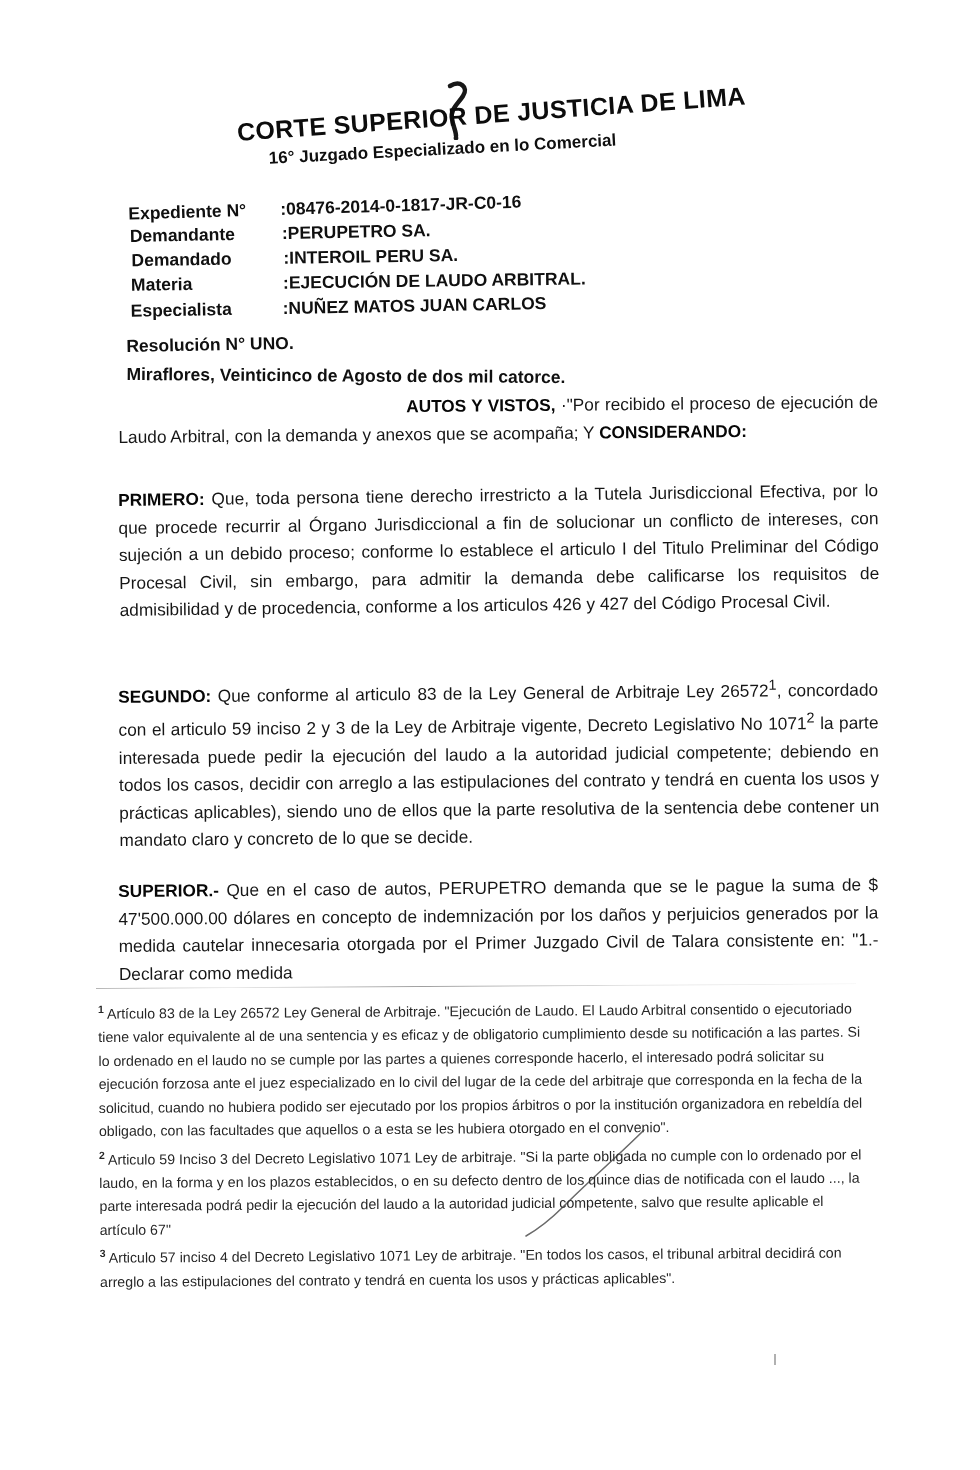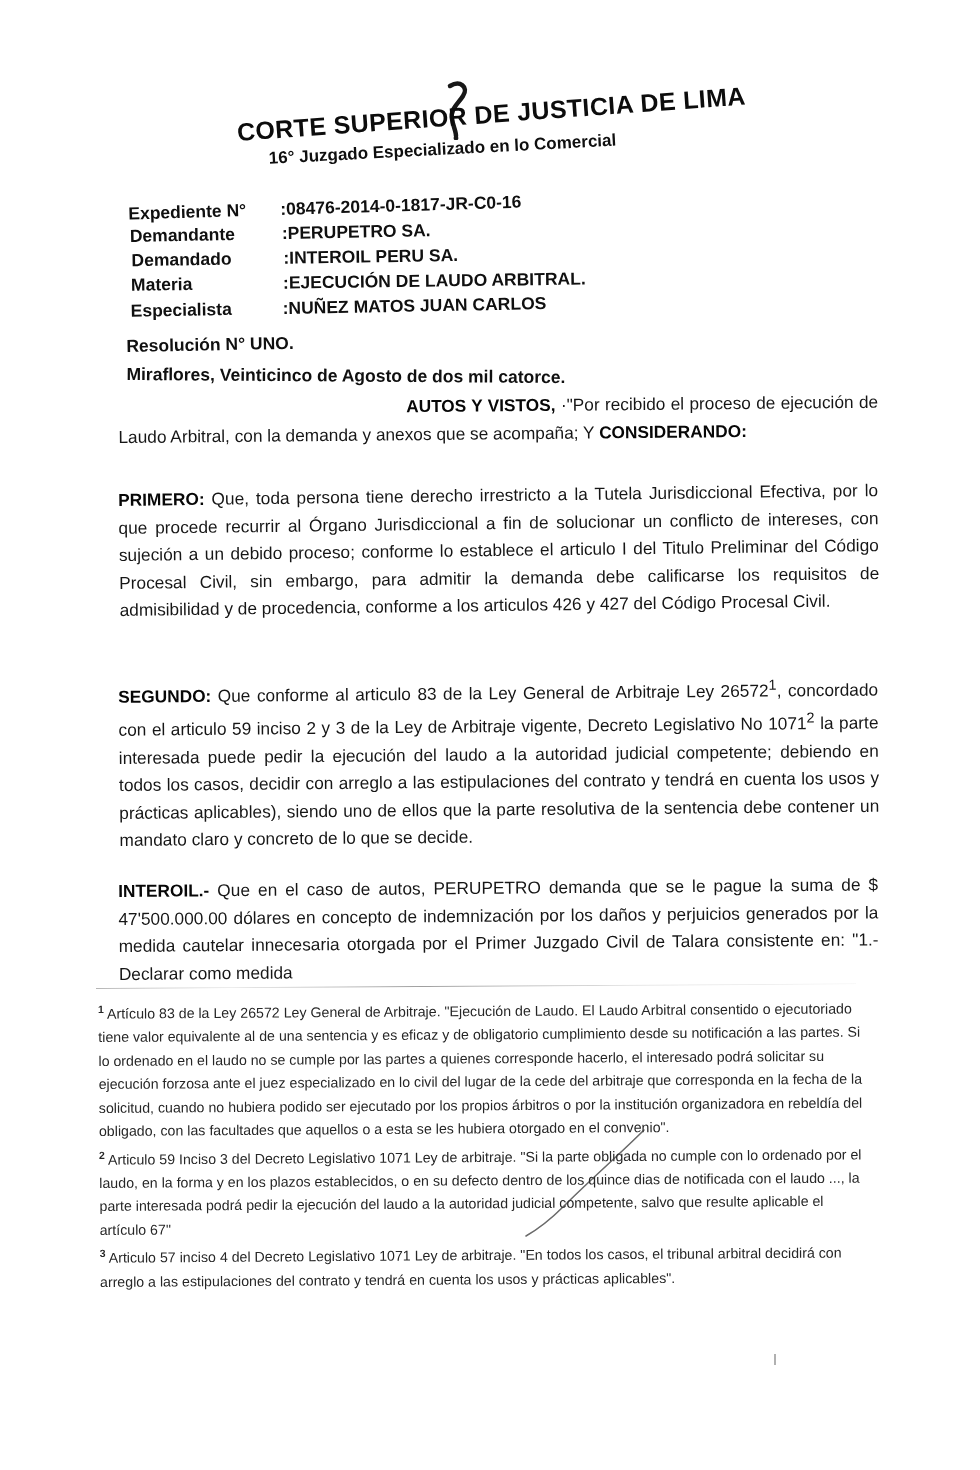--- a/index.html
+++ b/index.html
@@ -241,21 +241,21 @@
 
     <div class="body-block primero">
       <b>PRIMERO:</b><span> Que, toda persona tiene derecho irrestricto a la Tutela Jurisdiccional Efectiva, por lo que procede recurrir al Órgano Jurisdiccional a fin de solucionar un conflicto de intereses, con sujeción a un debido proceso; conforme lo establece el articulo I del Titulo Preliminar del  Código Procesal Civil, sin embargo, para admitir la demanda debe calificarse los requisitos de admisibilidad y de procedencia, conforme a los articulos 426 y 427 del Código Procesal Civil.</span>
     </div>
 
     <div class="body-block segundo">
       <b>SEGUNDO:</b><span> Que conforme al articulo 83 de la Ley General de Arbitraje Ley 26572</span><sup>1</sup><span>, concordado con el articulo 59 inciso 2 y 3 de la Ley de Arbitraje vigente, Decreto Legislativo No 1071</span><sup>2</sup><span> la parte interesada puede pedir la ejecución del laudo a la autoridad judicial competente; debiendo en todos los casos, decidir con arreglo a las estipulaciones del contrato y tendrá en cuenta los usos y prácticas aplicables), siendo uno de ellos que la parte resolutiva de la sentencia debe contener un mandato claro y concreto de lo que se decide.</span>
     </div>
 
     <div class="body-block tercero">
-      <b>INTEROIL.-</b><span> Que en el caso de autos, PERUPETRO demanda que se le pague la suma de $ 47'500.000.00 dólares en concepto de indemnización por los daños y perjuicios generados por la medida cautelar innecesaria otorgada por el Primer Juzgado Civil de Talara consistente en: "1.- Declarar como medida</span>
+      <b>SUPERIOR.-</b><span> Que en el caso de autos, PERUPETRO demanda que se le pague la suma de $ 47'500.000.00 dólares en concepto de indemnización por los daños y perjuicios generados por la medida cautelar innecesaria otorgada por el Primer Juzgado Civil de Talara consistente en: "1.- Declarar como medida</span>
     </div>
 
     <div class="fn-rule"></div>
 
     <div class="footnotes">
       <div class="footnote">
         <span class="fn-mark">1</span><span>Artículo 83 de la Ley 26572 Ley General de Arbitraje. "Ejecución de Laudo. El Laudo Arbitral consentido o ejecutoriado tiene valor equivalente al de una sentencia y es eficaz y de obligatorio cumplimiento desde su notificación a las partes. Si lo ordenado en el laudo no se cumple por las partes a quienes corresponde hacerlo, el interesado podrá solicitar su ejecución forzosa ante el juez especializado en lo civil del lugar de la cede del arbitraje que corresponda en la fecha de la solicitud, cuando no hubiera podido ser ejecutado por los propios árbitros o por la institución organizadora en rebeldía del obligado, con las facultades que aquellos o a esta se les hubiera otorgado en el convenio".</span>
       </div>
       <div class="footnote">
         <span class="fn-mark">2</span><span>Articulo 59 Inciso 3 del Decreto Legislativo 1071 Ley de arbitraje. "Si la parte obligada no cumple con lo ordenado por el laudo, en la forma y en los plazos establecidos, o en su defecto dentro de los quince dias de notificada con el laudo ..., la parte interesada podrá pedir la ejecución del laudo a la autoridad judicial competente, salvo que resulte aplicable el artículo 67"</span>

